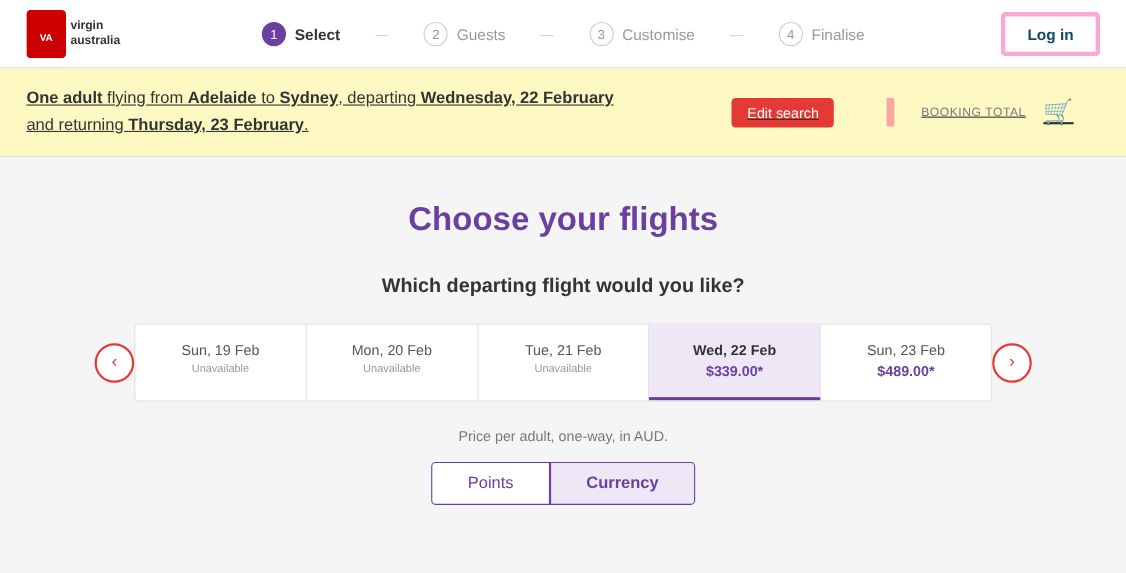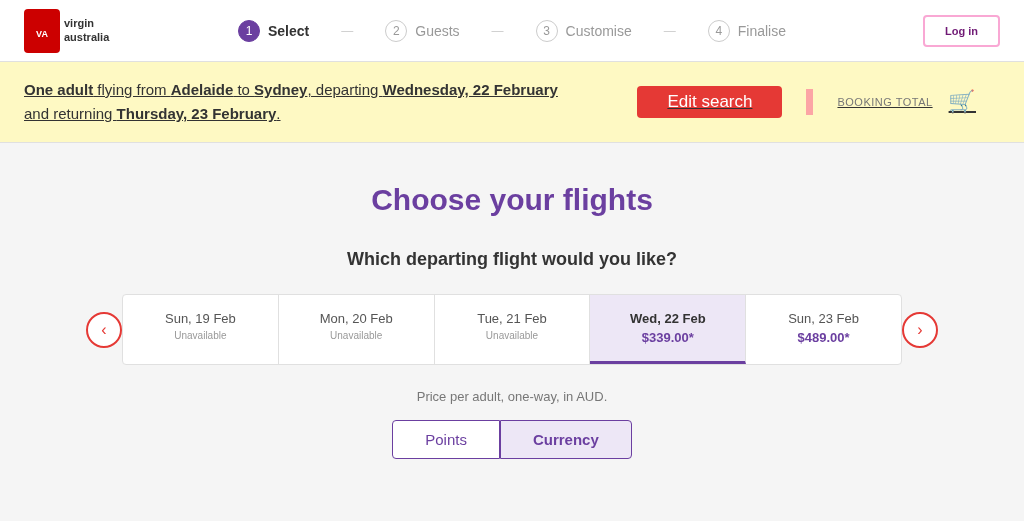--- a/index.html
+++ b/index.html
@@ -64,26 +64,26 @@
     .step.active .step-label {
       color: #333;
       font-weight: bold;
     }
     .step-separator {
       color: #ccc;
       font-size: 12px;
     }
     .login-btn {
       margin-left: auto;
-      border: 2px solid #f9a8d4;
-      color: #701a75;
+      border: 4px solid #f9a8d4;
+      color: #0c4a6e;
       background: #fff;
       padding: 8px 20px;
       border-radius: 4px;
-      font-size: 11px;
+      font-size: 14px;
       font-weight: bold;
       cursor: pointer;
     }
 
     
     .search-bar {
       background: #fef9c3;
       display: flex;
       align-items: center;
       padding: 16px 24px;
@@ -94,25 +94,25 @@
       flex: 1;
       font-size: 15px;
       color: #333;
       line-height: 1.6;
     }
     .search-info strong { font-weight: bold; }
     .edit-search-btn {
       background: #e53935;
       color: #fff;
       border: none;
-      padding: 6px 30px;
+      padding: 6px 14px;
       border-radius: 4px;
-      font-size: 17px;
-      cursor: pointer;
-      margin-right: 24px;
+      font-size: 13px;
+      cursor: pointer;
+      margin-right: 48px;
     }
     .booking-total {
       text-align: center;
       padding: 0 24px;
       border-left: 7px solid #fca5a5;
       min-width: 160px;
       display: flex;
       align-items: center;
       gap: 16px;
     }

